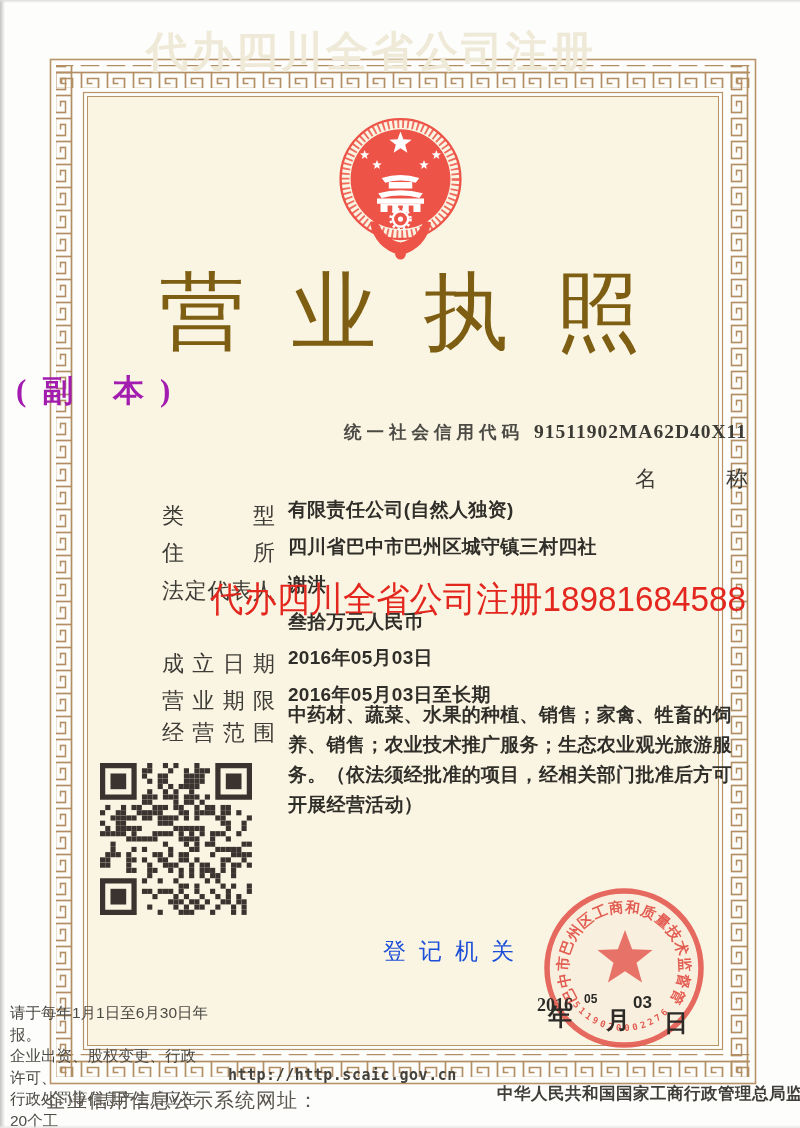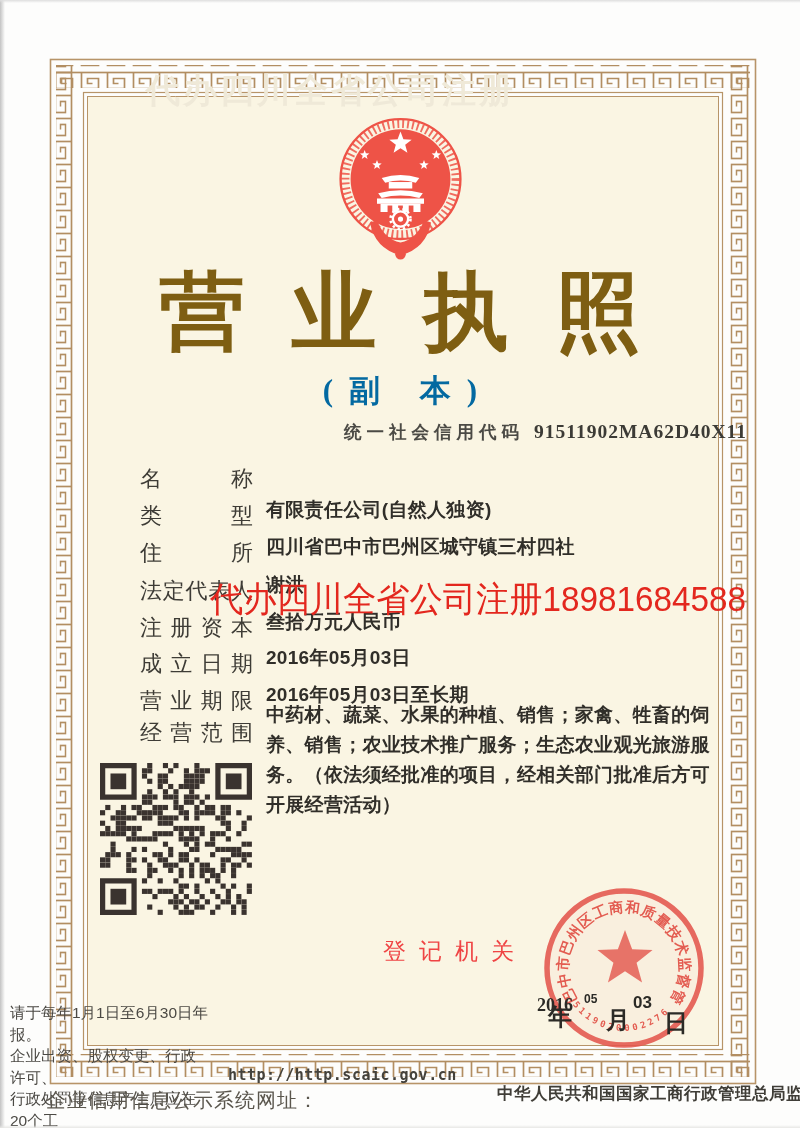--- a/index.html
+++ b/index.html
@@ -14,42 +14,42 @@
   .edge-top{position:absolute;left:0;top:0;width:800px;height:3px;
     background:linear-gradient(to bottom,#dedede,rgba(255,255,255,0));z-index:9;}
   .edge-bottom{position:absolute;left:0;bottom:0;width:800px;height:3px;
     background:linear-gradient(to top,#e7e7e5,rgba(255,255,255,0));z-index:9;}
 
   .border-layer{position:absolute;left:0;top:0;z-index:1;}
 
   .abs{position:absolute;}
 
   .ghost-wm{
-    left:146px;top:24px;font-size:34px;letter-spacing:3px;
+    left:146px;top:24px;font-size:42px;letter-spacing:3px;
     font-family:"Liberation Sans","DejaVu Sans",sans-serif;
-    color:#efe9d8;z-index:2;font-weight:600;margin-top:44px;
+    color:#efe9d8;z-index:2;font-weight:600;
   }
 
   .emblem{left:330px;top:112px;z-index:3;}
 
   .title{
     left:0;right:0;top:266px;text-align:center;z-index:3;
-    font-size:85px;font-weight:700;color:#7e5e12;
+    font-size:85px;font-weight:400;color:#7e5e12;
     letter-spacing:47px;padding-left:47px;line-height:1.1;
   }
   .subtitle{
-    left:0;right:0;top:370px;text-align:center;z-index:3;
-    font-size:31px;font-weight:600;color:#0369a1;
+    left:0;right:0;top:370px;text-align:left;z-index:3;
+    font-size:31px;font-weight:600;color:#a21caf;
     letter-spacing:16px;padding-left:16px;
   }
   .code-line{left:344px;top:420px;z-index:3;white-space:nowrap;text-align:center;}
   .code-label{font-size:17.5px;font-weight:700;letter-spacing:5px;color:#4b4a45;}
   .code-value{font-size:19.5px;letter-spacing:1px;color:#3c3b36;margin-left:10px;font-weight:600;}
 
-  .row{position:absolute;left:140px;width:600px;display:flex;z-index:3;}
+  .row{position:absolute;left:148px;width:600px;display:flex;z-index:3;justify-content:flex-end;}
   .lbl{
     width:113px;flex:none;font-size:22px;color:#3e3c36;font-weight:500;
     text-align:justify;text-align-last:justify;line-height:1;padding-top:10px;
   }
   .val{
     margin-left:13px;flex:1;max-width:460px;
     font-family:"Liberation Sans","DejaVu Sans",sans-serif;
     font-size:19px;font-weight:600;color:#302e29;line-height:30px;letter-spacing:0.3px;
   }
   .r1{top:458px}.r2{top:495px}.r3{top:532px}.r4{top:570px}
@@ -60,21 +60,21 @@
     left:210px;top:576px;z-index:6;white-space:nowrap;
     font-family:"Liberation Sans","DejaVu Sans",sans-serif;
     font-size:35px;font-weight:500;color:#e3271e;
     transform:scaleX(0.95);transform-origin:left;
   }
 
   .qr{left:100px;top:763px;z-index:3;}
 
   .registry{
     left:383px;top:936px;z-index:3;font-size:23px;font-weight:500;
-    color:#ef4444;letter-spacing:13px;white-space:nowrap;
+    color:#1d4ed8;letter-spacing:13px;white-space:nowrap;
   }
 
   .date-part{position:absolute;z-index:6;color:#2b2a26;white-space:nowrap;}
   .d-year {left:503px;top:995px;font-size:18px;font-weight:600;margin-left:34px;}
   .d-yc   {left:548px;top:1001px;font-size:24px;font-weight:600;}
   .d-month{left:584px;top:992px;font-size:12px;font-weight:700;font-family:"Liberation Sans",sans-serif;}
   .d-mc   {left:606px;top:1004px;font-size:24px;font-weight:600;}
   .d-day  {left:633px;top:993px;font-size:17px;font-weight:700;font-family:"Liberation Sans",sans-serif;}
   .d-dc   {left:664px;top:1007px;font-size:24px;font-weight:600;}
 
@@ -181,21 +181,20 @@
 </div>
 <div class="row r3">
   <span class="lbl">住所</span>
   <span class="val">四川省巴中市巴州区城守镇三村四社</span>
 </div>
 <div class="row r4">
   <span class="lbl">法定代表人</span>
   <span class="val">谢洪</span>
 </div>
 <div class="row r5">
-  <span class="lbl">注册资本</span>
   <span class="val">叁拾万元人民币</span>
 </div>
 <div class="row r6">
   <span class="lbl">成立日期</span>
   <span class="val">2016年05月03日</span>
 </div>
 <div class="row r7">
   <span class="lbl">营业期限</span>
   <span class="val">2016年05月03日至长期</span>
 </div>

